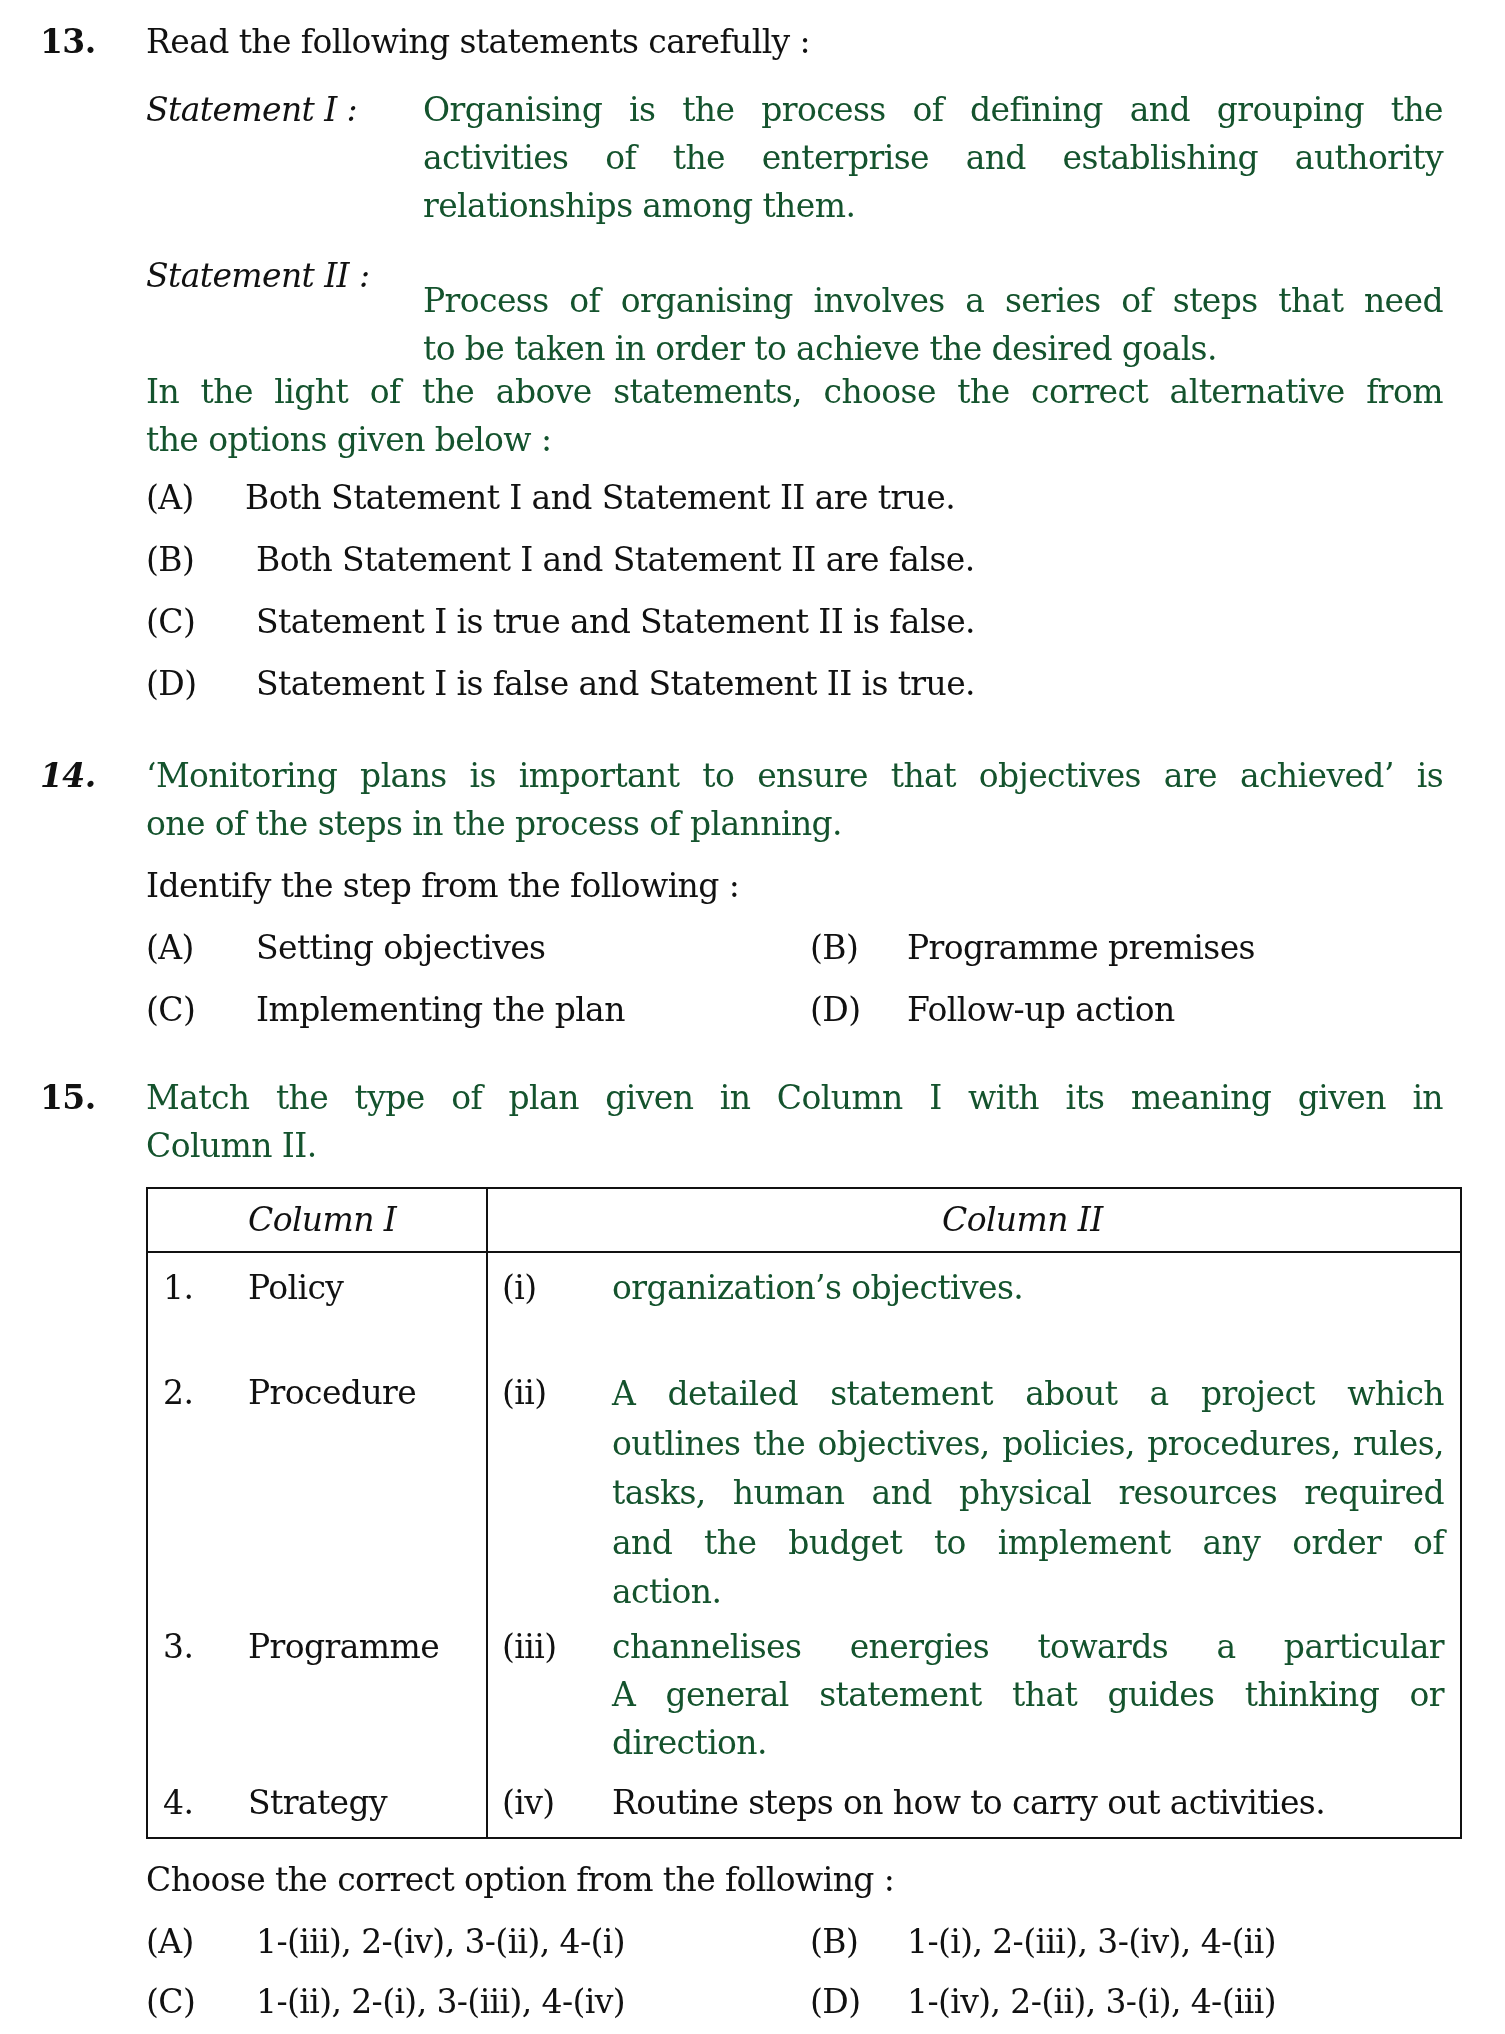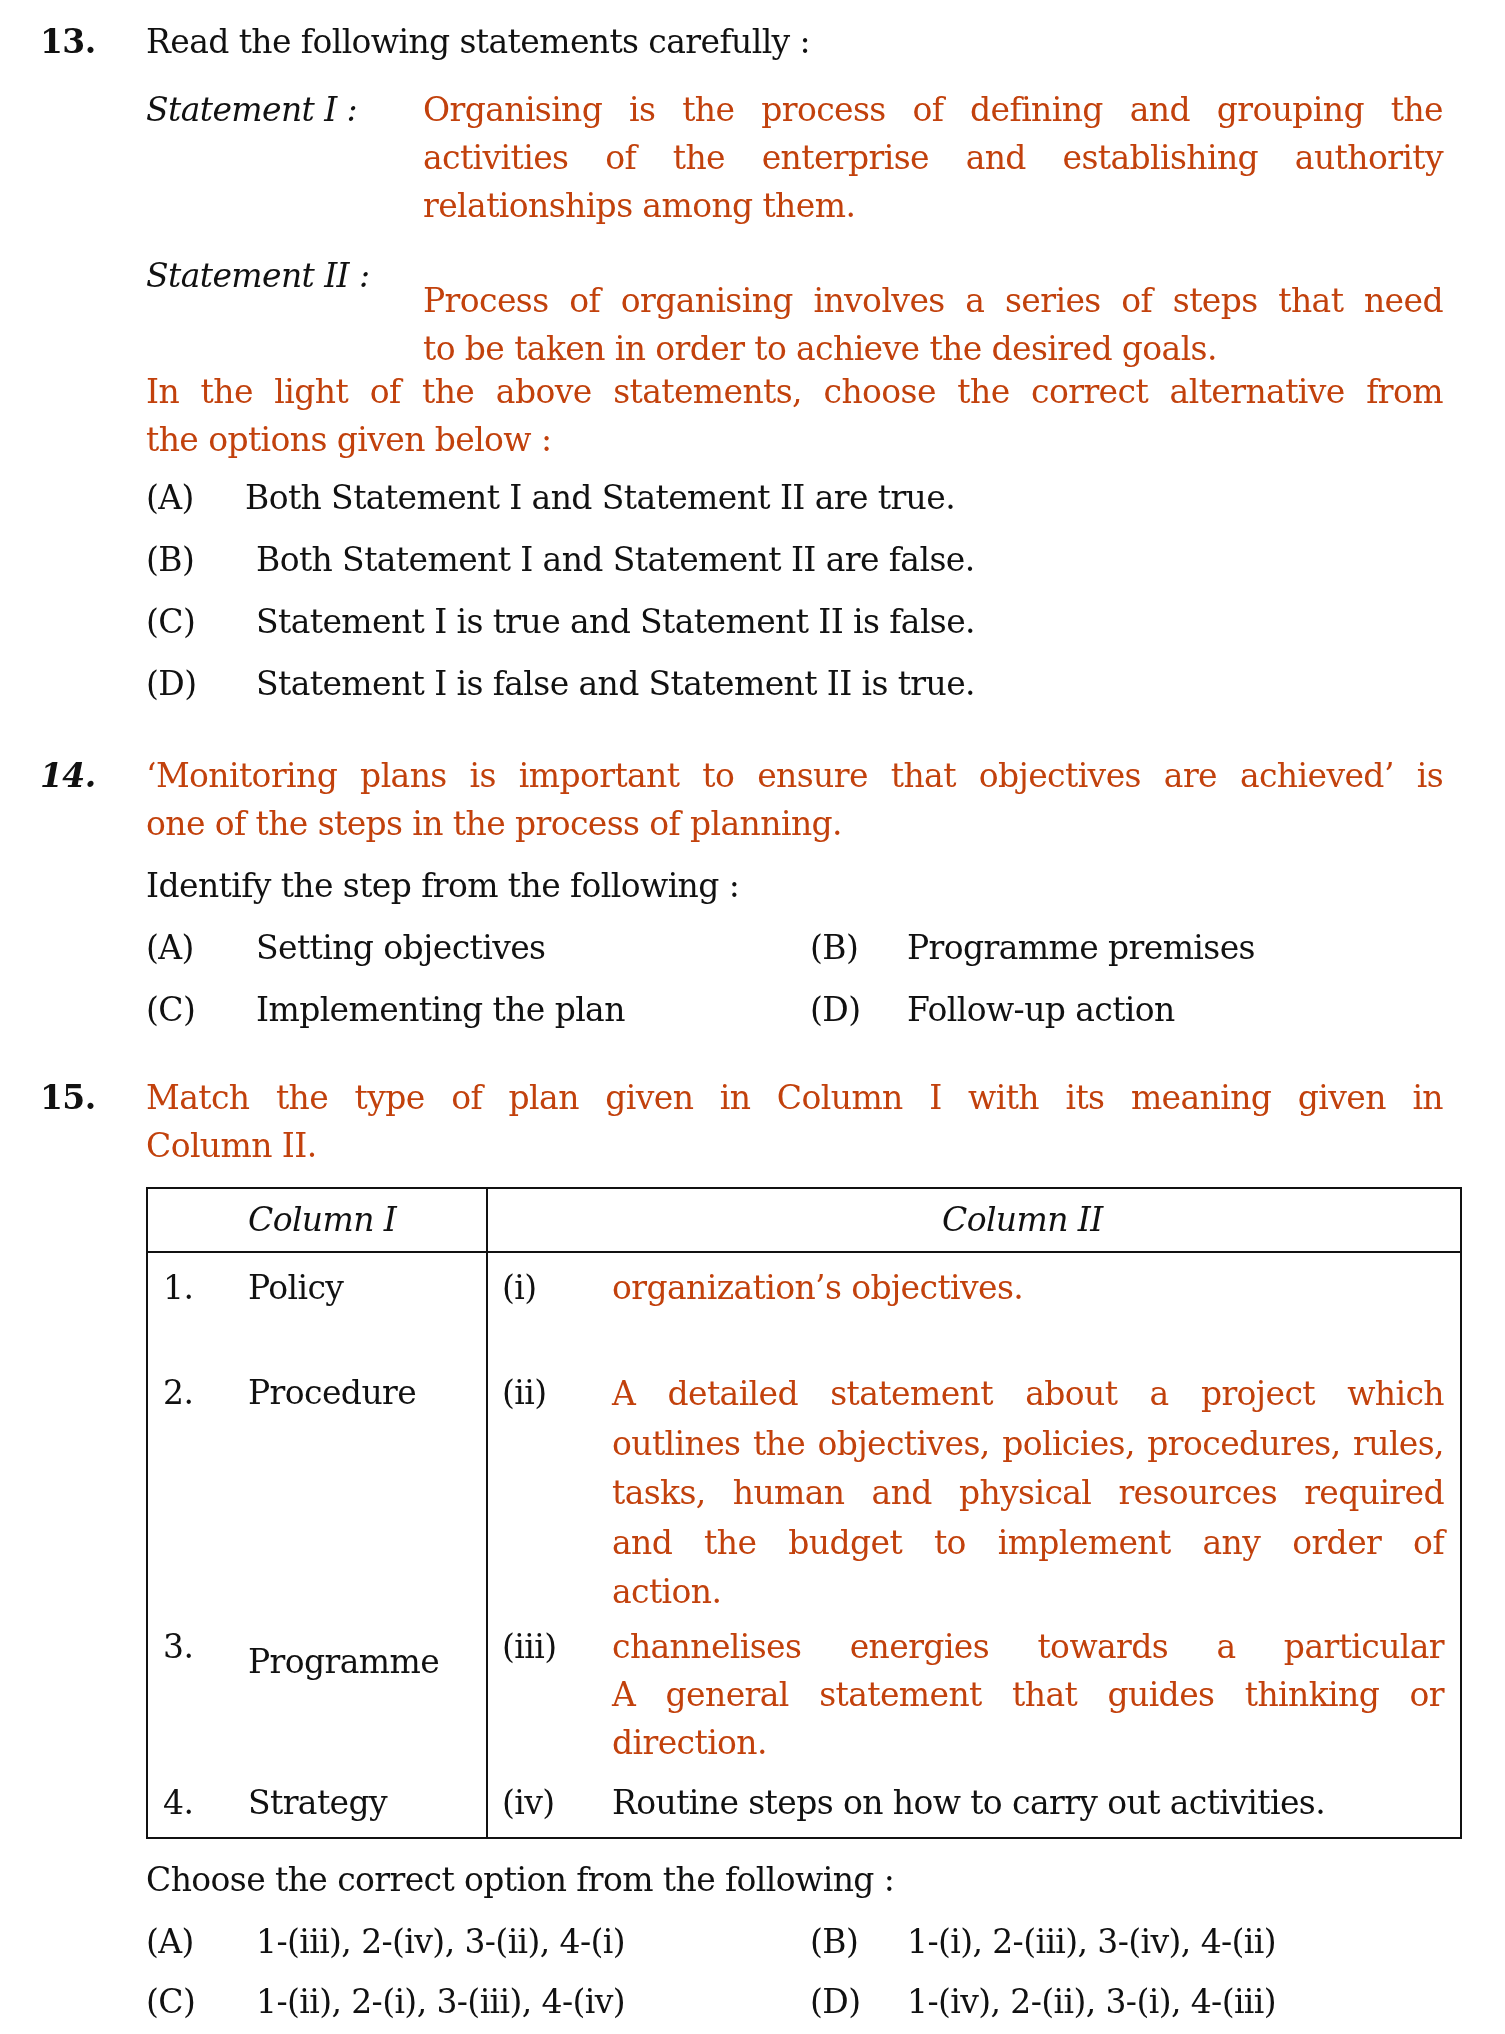--- a/index.html
+++ b/index.html
@@ -16,21 +16,21 @@
       letter-spacing: -0.6px;
       color: #111;
     }
     .qnum { font-weight: bold; left: 40px; }
     .ital { font-style: italic; }
     .just {
       position: absolute;
       font-family: "DejaVu Serif", serif;
       font-size: 33px; line-height: 48px; letter-spacing: -0.6px;
       text-align: justify; text-align-last: left;
-      color: #c2410c;
+      color: #14532d;
     }
     .jline {
       display: block; height: 48px;
       text-align: justify; text-align-last: justify;
       white-space: normal;
     }
     .jline.last { text-align-last: left; }
     .tbl-border { position: absolute; background: #111; }
   </style>
 </head>
@@ -139,21 +139,21 @@
           <span class="jline" style="height:49.5px;">A detailed statement about a project which</span>
           <span class="jline" style="height:49.5px;">outlines the objectives, policies, procedures, rules,</span>
           <span class="jline" style="height:49.5px;">tasks, human and physical resources required</span>
           <span class="jline" style="height:49.5px;">and the budget to implement any order of</span>
           <span class="jline last" style="height:49.5px;">action.</span>
         </div>
       </div>
 
       <div>
         <span class="t" style="left:163px; top:1627px;">3.</span>
-        <span class="t" style="left:248px; top:1627px;margin-top:15px;">Programme</span>
+        <span class="t" style="left:248px; top:1627px;">Programme</span>
         <span class="t" style="left:502px; top:1627px;">(iii)</span>
         <div class="just" style="left:612px; top:1623px; width:832px;">
           <span class="jline">channelises energies towards a particular</span>
           <span class="jline">A general statement that guides thinking or</span>
           <span class="jline last">direction.</span>
         </div>
       </div>
 
       <div>
         <span class="t" style="left:163px; top:1783px;">4.</span>

